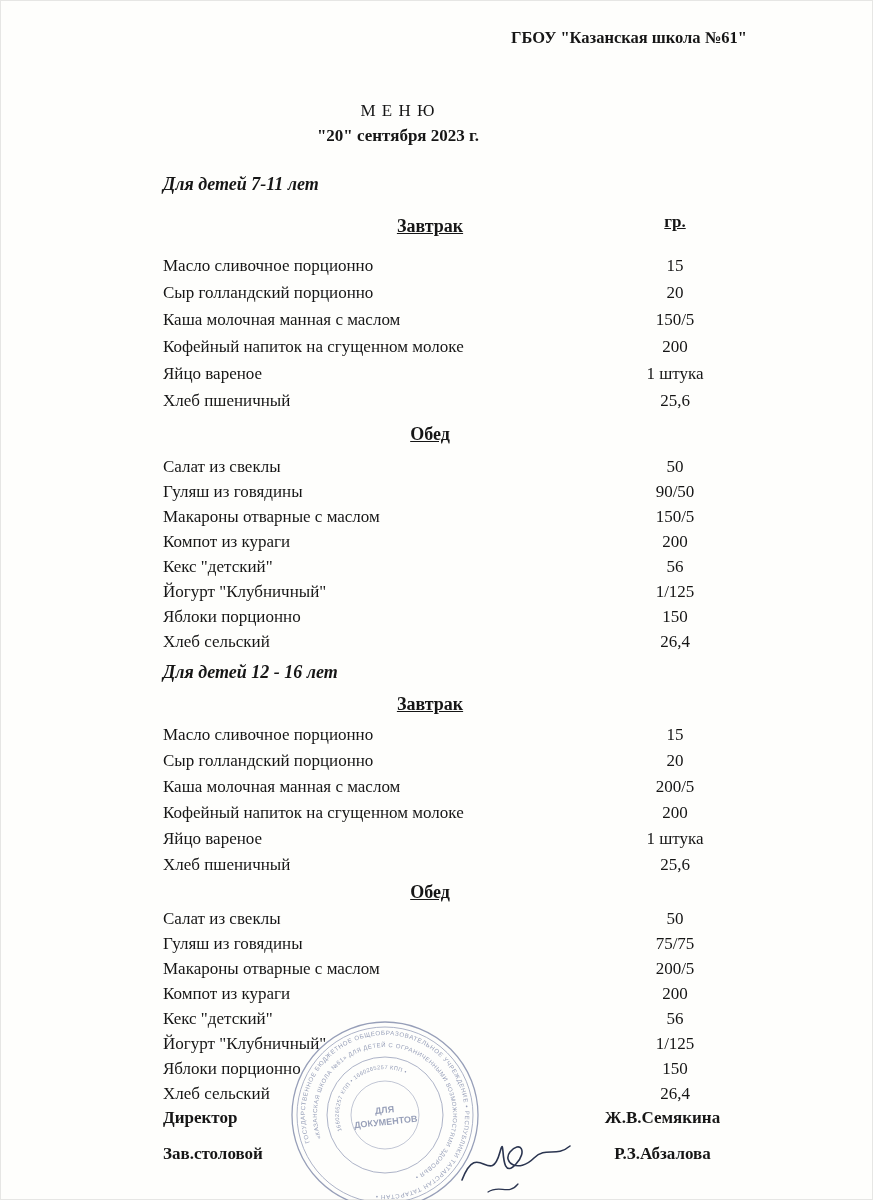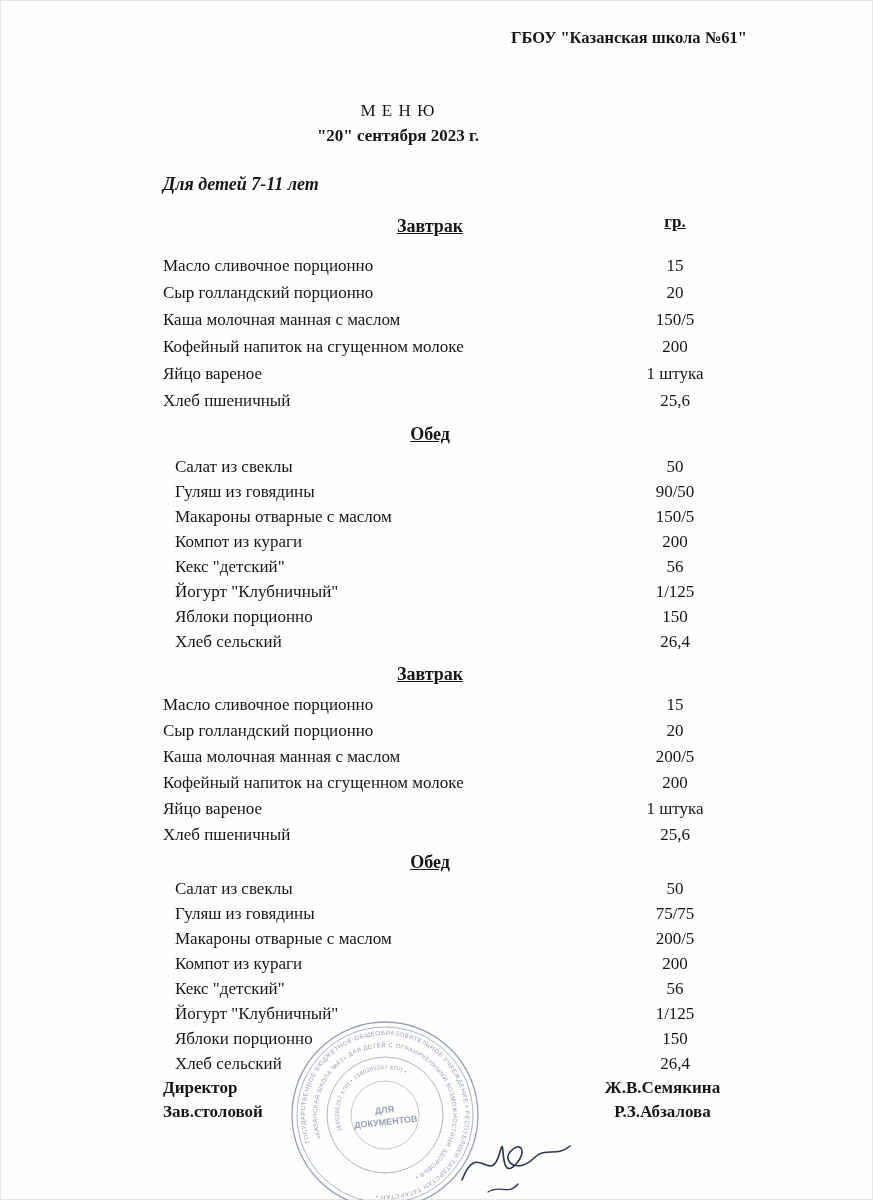--- a/index.html
+++ b/index.html
@@ -85,41 +85,41 @@
   .items-1 { margin-top: 14px; }
   .items-2 { margin-top: 8px; }
   .items-3 { margin-top: 6px; }
   .items-4 { margin-top: 2px; }
   .item-row {
     display: flex;
     align-items: center;
   }
   .pitch-27 .item-row { height: 27px; line-height: 27px; }
   .pitch-26 .item-row { height: 26px; line-height: 26px; }
-  .pitch-25 .item-row { height: 25px; line-height: 25px; margin-left: 12px; }
+  .pitch-25 .item-row { height: 25px; line-height: 25px; }
   .item-name {
     flex: 1;
     font-size: 17px;
     white-space: nowrap;
   }
   .item-qty {
     width: 140px;
     text-align: center;
     font-size: 17px;
     white-space: nowrap;
   }
   .sig-row {
     display: flex;
     height: 24px;
     line-height: 24px;
     font-weight: 700;
     font-size: 17px;
   }
   .sig-1 { }
-  .sig-2 { }
+  .sig-2 { margin-top: 12px; }
   .sig-role { flex: 1; }
   .sig-name { width: 165px; text-align: center; }
   .stamp {
     position: absolute;
     left: 285px;
     top: 1015px;
     width: 200px;
     height: 200px;
     opacity: 0.8;
     pointer-events: none;
@@ -211,20 +211,21 @@
       <div class="item-row">
         <span class="item-name">Яблоки порционно</span>
         <span class="item-qty">150</span>
       </div>
       <div class="item-row">
         <span class="item-name">Хлеб сельский</span>
         <span class="item-qty">26,4</span>
       </div>
     </div>
 
+    <div class="age-heading age-2">Для детей 12 - 16 лет</div>
 
     <div class="meal-head-row meal-head-3">
       <div class="meal-title">Завтрак</div>
     </div>
 
     <div class="items items-3 pitch-26">
       <div class="item-row">
         <span class="item-name">Масло сливочное порционно</span>
         <span class="item-qty">15</span>
       </div>

